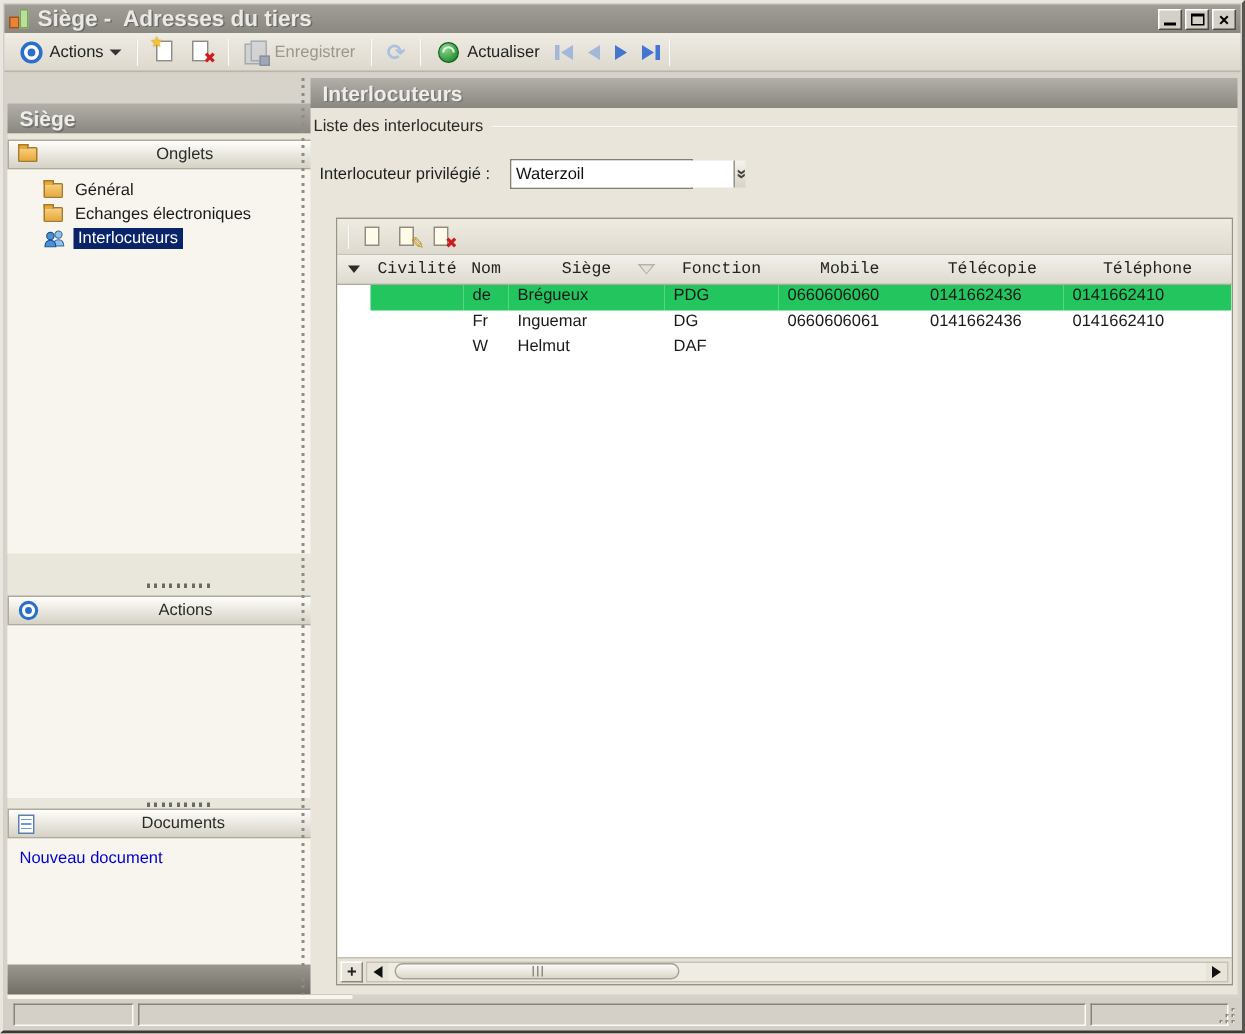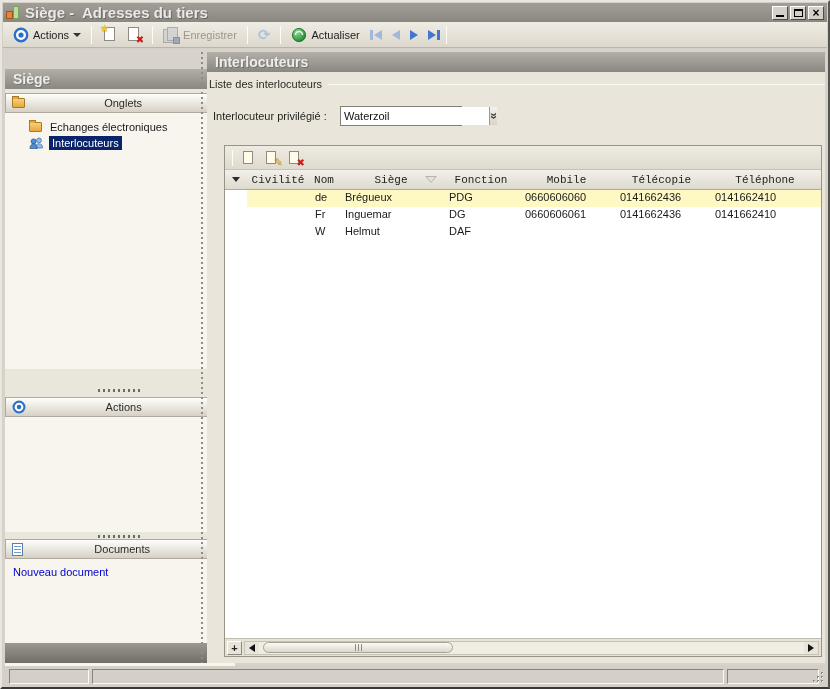--- a/index.html
+++ b/index.html
@@ -130,21 +130,21 @@
   .c4{width:76px;} .c5{width:95px;} .c6{width:95px;} .c7{width:112px;}
   .sort-tri { position:absolute; right:6px; top:6px; width:0; height:0;
     border-left:6px solid transparent; border-right:6px solid transparent; border-top:7px solid #b5b2ab; }
   .sort-tri:after { content:""; position:absolute; left:-4px; top:-6px; width:0; height:0;
     border-left:4px solid transparent; border-right:4px solid transparent; border-top:5px solid #e4e1d9; }
   .sel-tri { width:0; height:0; border-left:4px solid transparent; border-right:4px solid transparent; border-top:5px solid #2b2b27; }
   .grid-body { flex:1; background:#fff; overflow:hidden; }
   .grid-row { height:17px; display:flex; }
   .gcell { flex:none; overflow:hidden; white-space:nowrap; padding:1px 0 0 6px; color:#15151
 2; }
-  .grid-row.sel .gcell { background:#fef9c3; }
+  .grid-row.sel .gcell { background:#22c55e; }
   .grid-row .gcell.c0 { background:#fff; }
   .grid-bottom { height:18px; background:#e6e2d8; border-top:1px solid #c2beb2;
     display:flex; align-items:center; padding:1px 2px; gap:2px; }
   .sq-btn { width:15px; height:14px; background:#e8e4da; border:1px solid; border-color:#fff #8c887d #8c887d #fff;
     display:flex; align-items:center; justify-content:center; font-weight:bold; color:#222; font-size:11px; line-height:10px; }
   .hscroll { flex:1; height:14px; background:#efece4; border:1px solid #c6c2b6; position:relative; display:flex; align-items:center; }
   .hs-left,.hs-right { width:14px; height:12px; display:flex; align-items:center; justify-content:center; background:#e8e4da; }
   .hs-right { position:absolute; right:0; }
   .hs-tri-l { width:0;height:0;border-top:4px solid transparent;border-bottom:4px solid transparent;border-right:6px solid #111; }
   .hs-tri-r { width:0;height:0;border-top:4px solid transparent;border-bottom:4px solid transparent;border-left:6px solid #111; }
@@ -263,20 +263,24 @@
 
         <div class="sec-onglets">
           <div class="section-hd">
             <span class="folder"></span>
             <span class="st">Onglets</span>
             <span class="chev-up">«</span>
           </div>
         </div>
         <div class="onglets-body panel-body">
           <div class="tree">
+            <div class="tree-item">
+              <span class="folder"></span>
+              <span class="lbl">Général</span>
+            </div>
             <div class="tree-item">
               <span class="folder"></span>
               <span class="lbl">Echanges électroniques</span>
             </div>
             <div class="tree-item selected">
               <svg width="15" height="12" viewBox="0 0 15 12">
                 <circle cx="10" cy="3.4" r="2.4" fill="#8fc1ec" stroke="#39699c" stroke-width="0.7"></circle>
                 <path d="M6.5 11 q0-4.2 3.5-4.2 q3.5 0 3.5 4.2 z" fill="#8fc1ec" stroke="#39699c" stroke-width="0.7"></path>
                 <circle cx="4.6" cy="4.4" r="2.5" fill="#4a90d9" stroke="#1e4f86" stroke-width="0.7"></circle>
                 <path d="M1 11.6 q0-4.4 3.6-4.4 q3.6 0 3.6 4.4 z" fill="#4a90d9" stroke="#1e4f86" stroke-width="0.7"></path>

